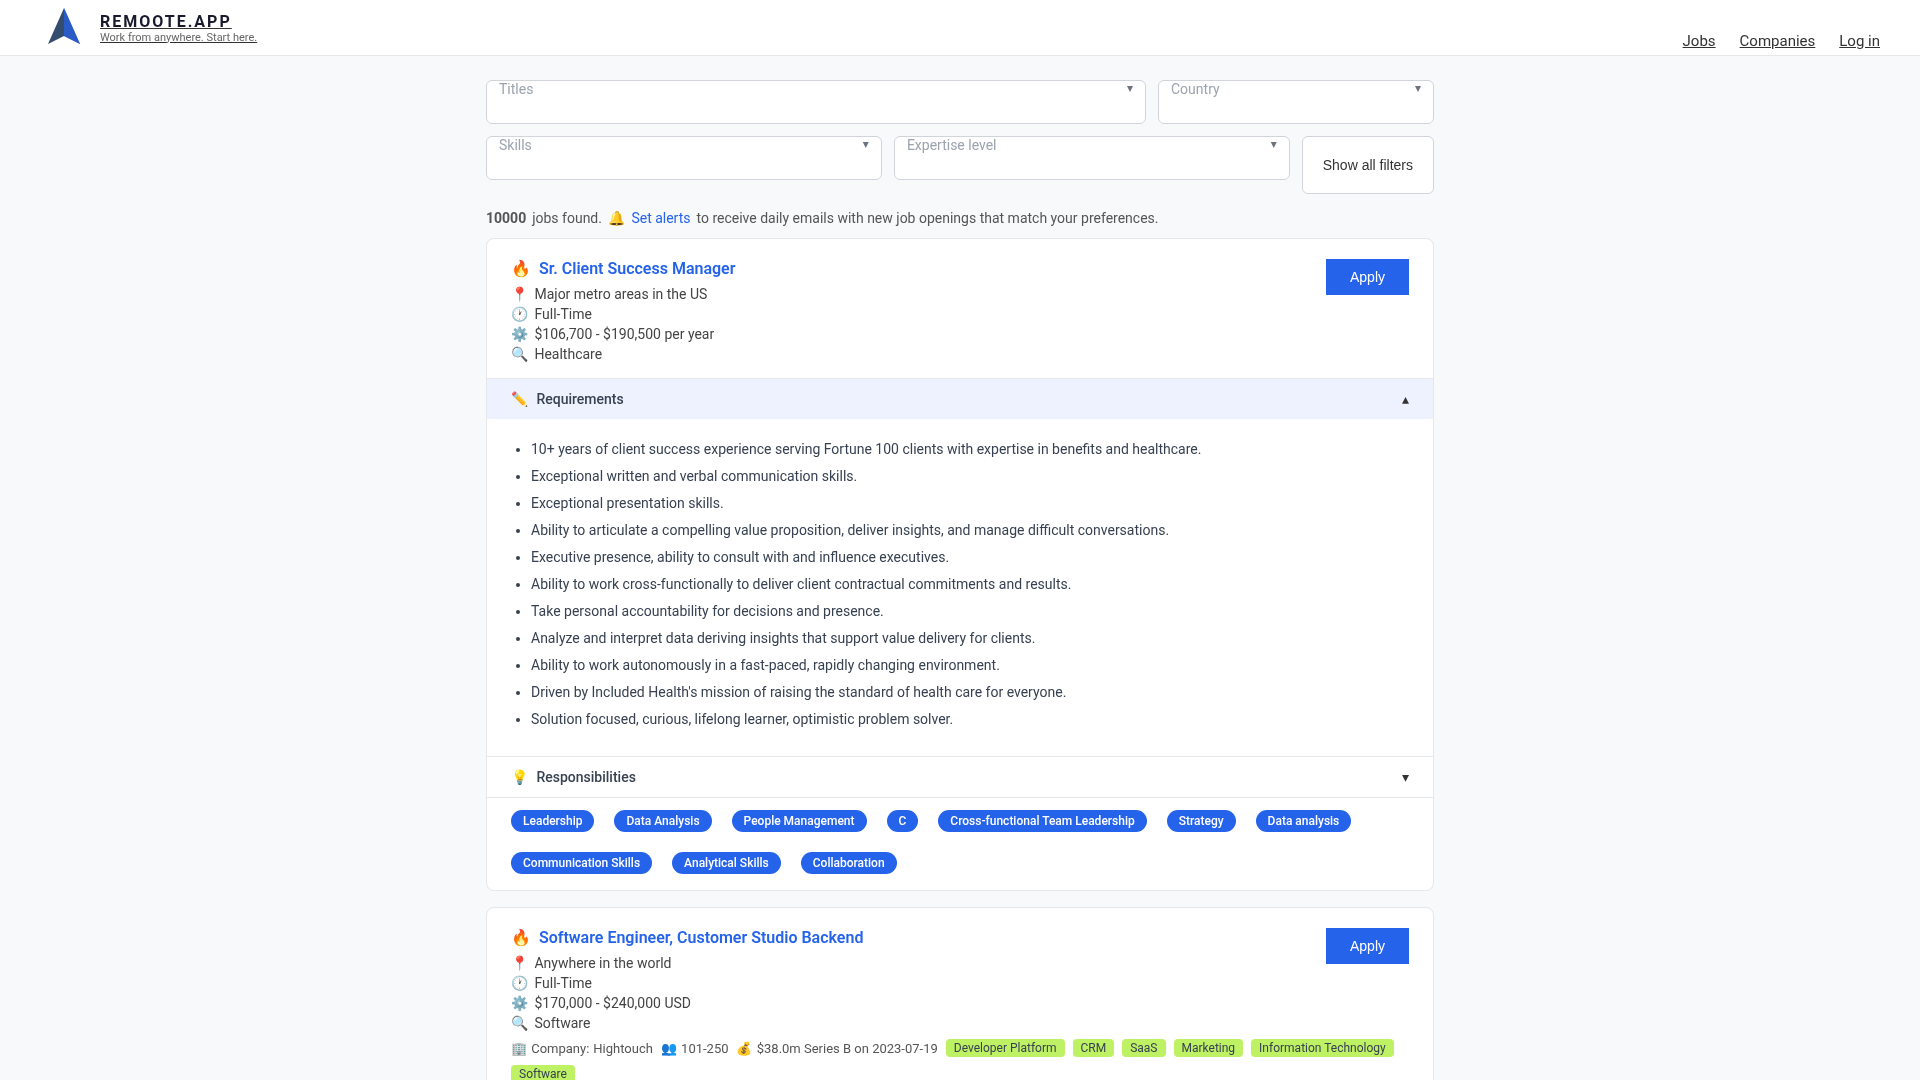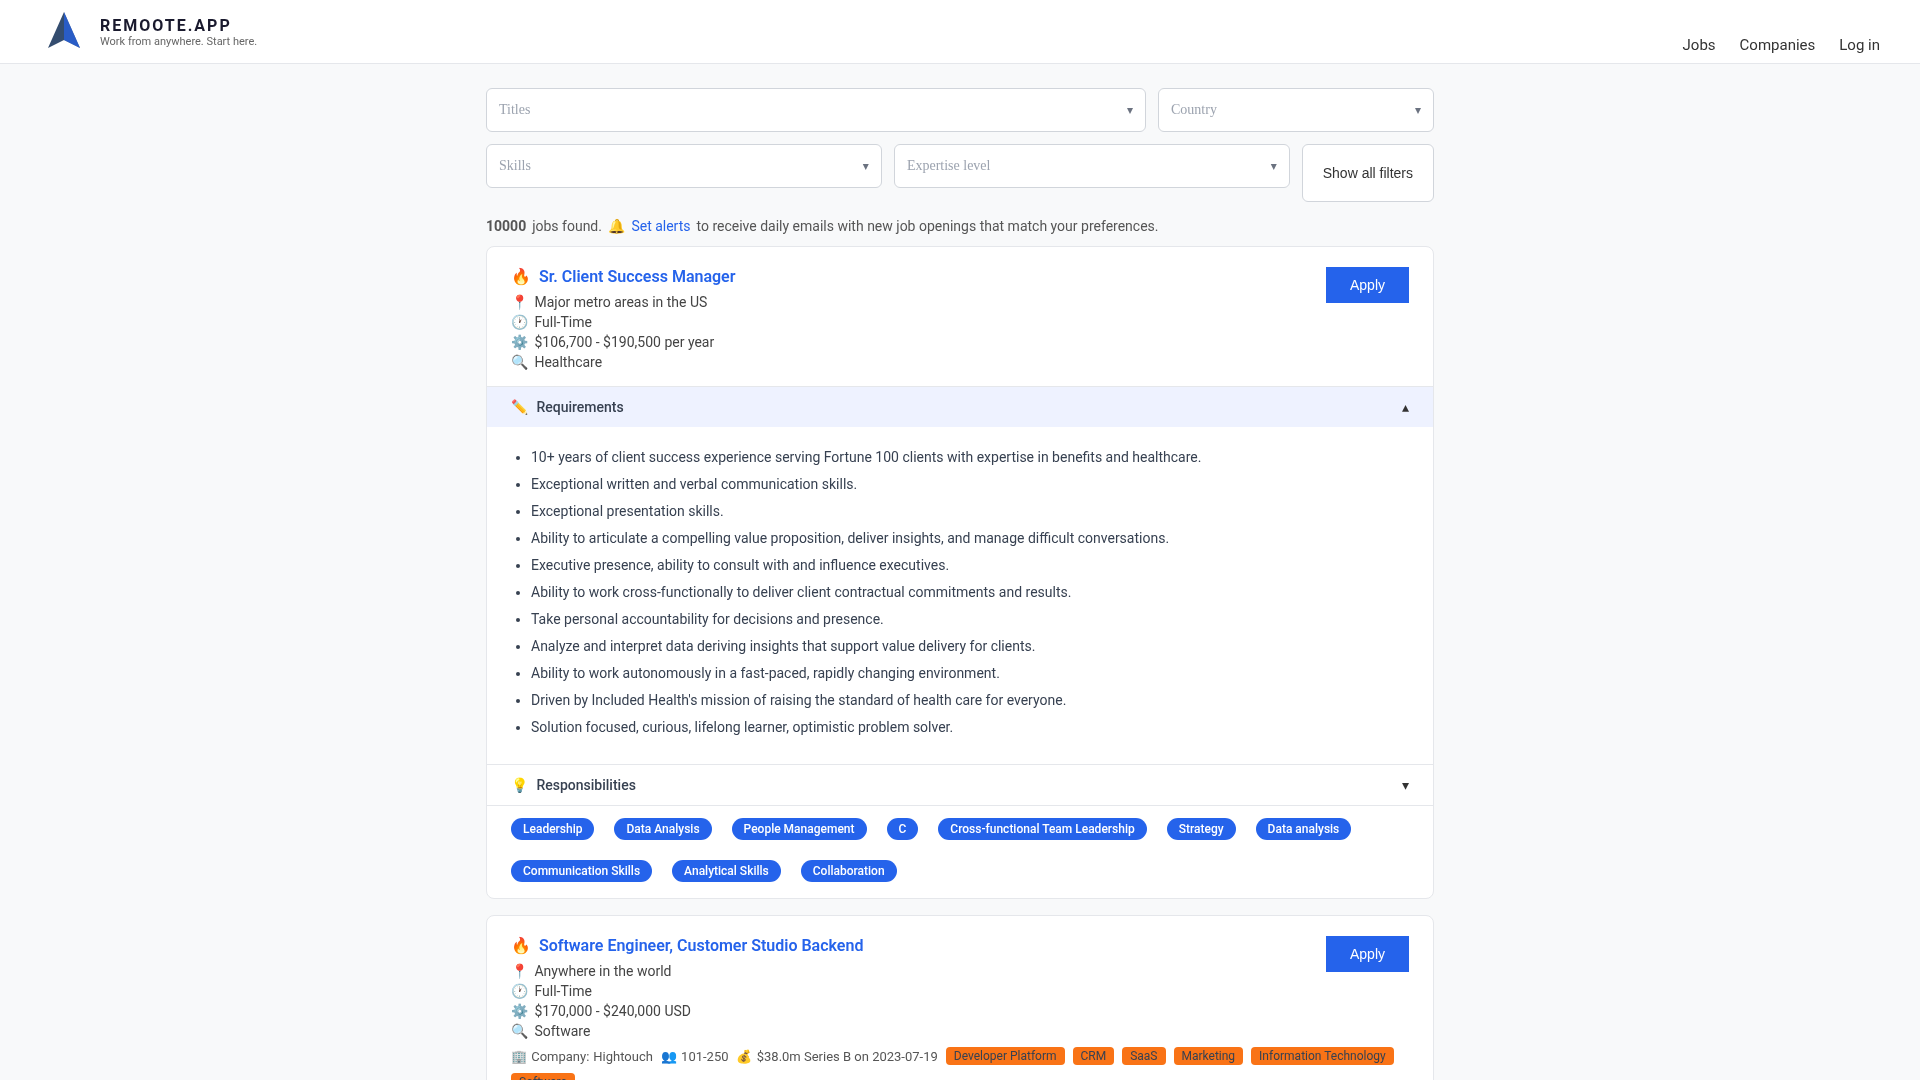--- a/index.html
+++ b/index.html
@@ -2,24 +2,25 @@
 <html><head>
   <meta charset="utf-8">
   <style>
     * { box-sizing: border-box; margin: 0; padding: 0; }
     body { font-family: -apple-system, BlinkMacSystemFont, 'Segoe UI', Roboto, sans-serif; background: #f8f9fa; color: #333; font-size: 14px; }
     
     .navbar {
       background: white;
       border-bottom: 1px solid #e5e7eb;
       padding: 0 40px;
-      height: 64px;
+      height: 56px;
       display: flex;
       align-items: center;
       justify-content: space-between;
+      text-decoration: underline;
     }
     .logo-area {
       display: flex;
       align-items: center;
       gap: 12px;
     }
     .logo-icon {
       width: 48px;
       height: 48px;
     }
@@ -54,29 +55,28 @@
     }
     
     .filters-row {
       display: flex;
       gap: 12px;
       margin-bottom: 12px;
     }
     .filter-input {
       flex: 1;
       display: flex;
-      align-items: center;
+      align-items: flex-start;
       background: white;
       border: 1px solid #d1d5db;
       border-radius: 6px;
       padding: 0 12px;
       height: 44px;
       cursor: pointer;
       justify-content: space-between;
-      font-family: Liberation Serif, serif;
     }
     .filter-input-text {
       color: #9ca3af;
       font-size: 14px;
     }
     .chevron-down {
       color: #6b7280;
       font-size: 12px;
     }
     .country-filter {
@@ -242,21 +242,21 @@
       margin-top: 8px;
     }
     .company-meta-item {
       display: flex;
       align-items: center;
       gap: 4px;
       font-size: 13px;
       color: #555;
     }
     .company-badge {
-      background: #f97316;
+      background: #bef264;
       border-radius: 4px;
       padding: 2px 8px;
       font-size: 12px;
       color: #374151;
     }
   </style>
 </head>
 <body>
 
 <nav class="navbar">

